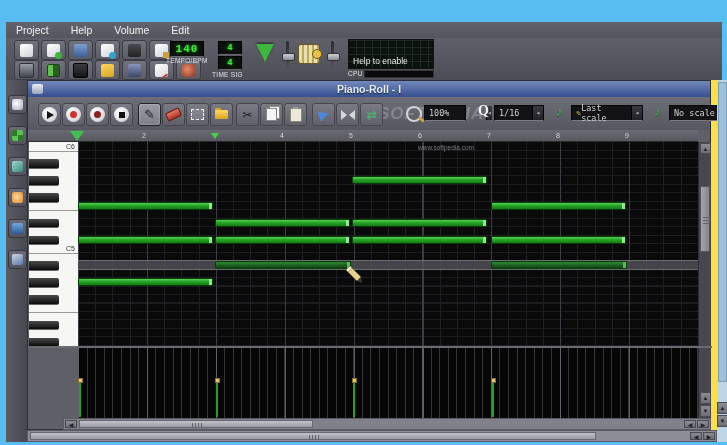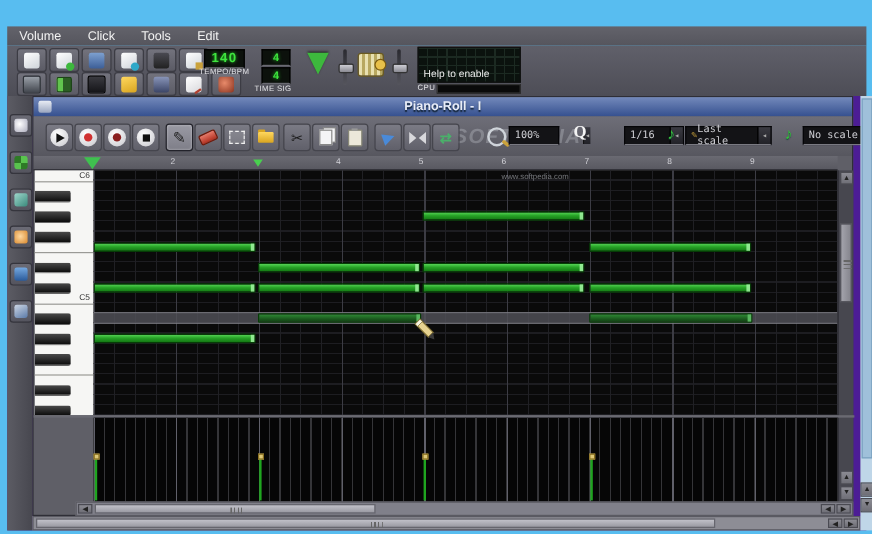--- a/index.html
+++ b/index.html
@@ -28,39 +28,39 @@
   .ic-export-project:after{content:"";position:absolute;right:-1px;bottom:-1px;width:6px;height:6px;background:#caa23c;}
   .ic-song-editor{background:linear-gradient(#9aa0a8,#42464e);border:1px solid #2e3238;}
   .ic-bb-editor{background:#39742f;box-shadow:inset 0 0 0 1px #1d4418;background-image:linear-gradient(90deg,#62c44e 45%,#2c5e24 45%);}
   .ic-fx-mixer{background:linear-gradient(#3a3a40,#151519);border:1px solid #000;}
   .ic-project-notes{background:linear-gradient(160deg,#ffd75e,#d9a520);}
   .ic-controller-rack{background:linear-gradient(#8894b8,#3c4668);}
   .ic-automation-editor{background:linear-gradient(150deg,#fff,#d8d8dc);}
   .ic-automation-editor:after{content:"";position:absolute;right:0;bottom:0;width:6px;height:2px;background:#b04030;transform:rotate(-35deg);}
   .ic-resources{background:radial-gradient(circle at 40% 40%,#e88a6a,#8a3420);}
   .lcd{background:#0c110c;border:1px solid #000;border-bottom-color:#6a6a72;
-    color:#3fe43f;font-family:Liberation Sans, sans-serif;font-weight:bold;text-align:center;
+    color:#3fe43f;font-family:Liberation Mono, monospace;font-weight:bold;text-align:center;
     text-shadow:0 0 3px #2c2;}
   .tempo-lcd{position:absolute;left:164px;top:3px;width:32px;height:14px;font-size:11px;line-height:14px;letter-spacing:1px;}
   .tb-lbl{position:absolute;color:#e2e2e6;font-size:6.5px;letter-spacing:.3px;}
   .timesig-lcd{position:absolute;width:22px;height:12px;font-size:9px;line-height:12px;}
   .mv-tri{position:absolute;left:250px;top:6px;width:0;height:0;border-left:9px solid transparent;border-right:9px solid transparent;border-bottom:18px solid #3db83d;filter:drop-shadow(0 1px 1px #222);transform:rotate(180deg);}
   .slider{position:absolute;width:3px;height:30px;top:3px;background:linear-gradient(#2a2a30,#55555d);border-radius:2px;}
   .slider:after{content:"";position:absolute;left:-4px;top:12px;width:11px;height:6px;border-radius:2px;
     background:linear-gradient(#cfcfd6,#8a8a92);border:1px solid #333;}
   .hand-ic{position:absolute;left:292px;top:6px;width:20px;height:18px;border-radius:3px;
     background:repeating-linear-gradient(90deg,#e8e0b0 0 3px,#b8a860 3px 5px);border:1px solid #6a5a20;}
   .hand-ic:after{content:"";position:absolute;right:-3px;top:4px;width:8px;height:8px;border-radius:50%;background:#e8c04a;border:1px solid #7a5a10;}
   .visualizer{position:absolute;left:342px;top:1px;width:84px;height:28px;border:1px solid #111;
     background:#0b120e;background-image:repeating-linear-gradient(90deg,transparent 0 7px,#1c2a22 7px 8px),repeating-linear-gradient(0deg,transparent 0 6px,#1c2a22 6px 7px);}
   .visualizer .vz-txt{position:absolute;left:4px;bottom:2px;color:#ececec;font-size:8.5px;}
   .cpu-lbl{left:342px;top:32px;}
   .cpu-bar{position:absolute;left:358px;top:32px;width:68px;height:6px;background:#0a0a0a;border:1px solid #333;}
   
-  .mdi{position:absolute;left:6px;top:80px;width:716px;height:362px;background:#4c1d95;}
+  .mdi{position:absolute;left:6px;top:80px;width:716px;height:362px;background:#fde047;}
   .side-strip{position:absolute;left:0;top:0;width:21px;height:362px;background:linear-gradient(90deg,#5c5c64,#47474f);}
   .sbtn{position:absolute;left:2px;width:17px;height:17px;border:1px solid #35353d;border-radius:3px;
     background:linear-gradient(#6b6b75,#54545e);display:flex;align-items:center;justify-content:center;}
   .sic{width:11px;height:11px;border-radius:2px;}
   .sic-instrument-plugins{background:radial-gradient(circle at 40% 40%,#fff,#aab);}
   .sic-my-projects{background:conic-gradient(#59c44e 0 25%,#2e7a26 0 50%,#59c44e 0 75%,#2e7a26 0);}
   .sic-my-samples{background:linear-gradient(140deg,#9fd8cc,#3a8a7c);}
   .sic-my-presets{background:radial-gradient(circle at 45% 45%,#ffd9a0,#d8862a);}
   .sic-my-home{background:linear-gradient(#74a8e0,#2a5a9a);}
   .sic-my-computer{background:linear-gradient(150deg,#cdd6e4,#5a7aa8);}
@@ -150,23 +150,23 @@
   .outer-v{position:absolute;left:711px;top:0;width:11px;height:362px;background:#bfd6e8;}
   .ov-handle{position:absolute;left:1px;top:2px;width:9px;height:300px;background:#9fc0da;border:1px solid #7aa0c0;box-sizing:border-box;}
 </style>
 </head>
 <body>
 
 <div class="screen">
 
 
   <div class="menubar" id="menubar">
+      <div class="menu-item">Project</div>
+      <div class="menu-item">Help</div>
       <div class="menu-item">Volume</div>
-      <div class="menu-item">Click</div>
-      <div class="menu-item">Tools</div>
       <div class="menu-item">Edit</div>
     </div>
 
   <div class="toolbar">
     <div class="tb-row" id="tb-row1">
         <div class="tbtn">
           <div class="ic ic-new-project"></div>
         </div>
         <div class="tbtn">
           <div class="ic ic-open-project"></div>
@@ -252,21 +252,21 @@
       </div>
 
       <div class="pr-toolbar" id="pr-toolbar">
         <div class="wm-logo">SOFTPEDIA</div>
         <div class="mag" style="left:378px;"></div>
         <div class="lcdbox" style="left:396px;width:42px;gap:37px;">
           <span>100%</span>
             <span class="spin">◂</span>
         </div>
         <div class="q-lbl" style="left:450px;">Q</div>
-        <div class="lcdbox" style="left:492px;width:50px;">
+        <div class="lcdbox" style="left:466px;width:50px;">
           <span>1/16</span>
             <span class="spin">◂</span>
         </div>
         <div class="note-ic" style="left:528px;">♪</div>
         <div class="lcdbox" style="left:543px;width:72px;">
           <span style="color:#caa23c;">✎ </span>
             <span>Last scale</span>
           <span class="spin">◂</span>
         </div>
         <div class="note-ic" style="left:626px;">♪</div>

